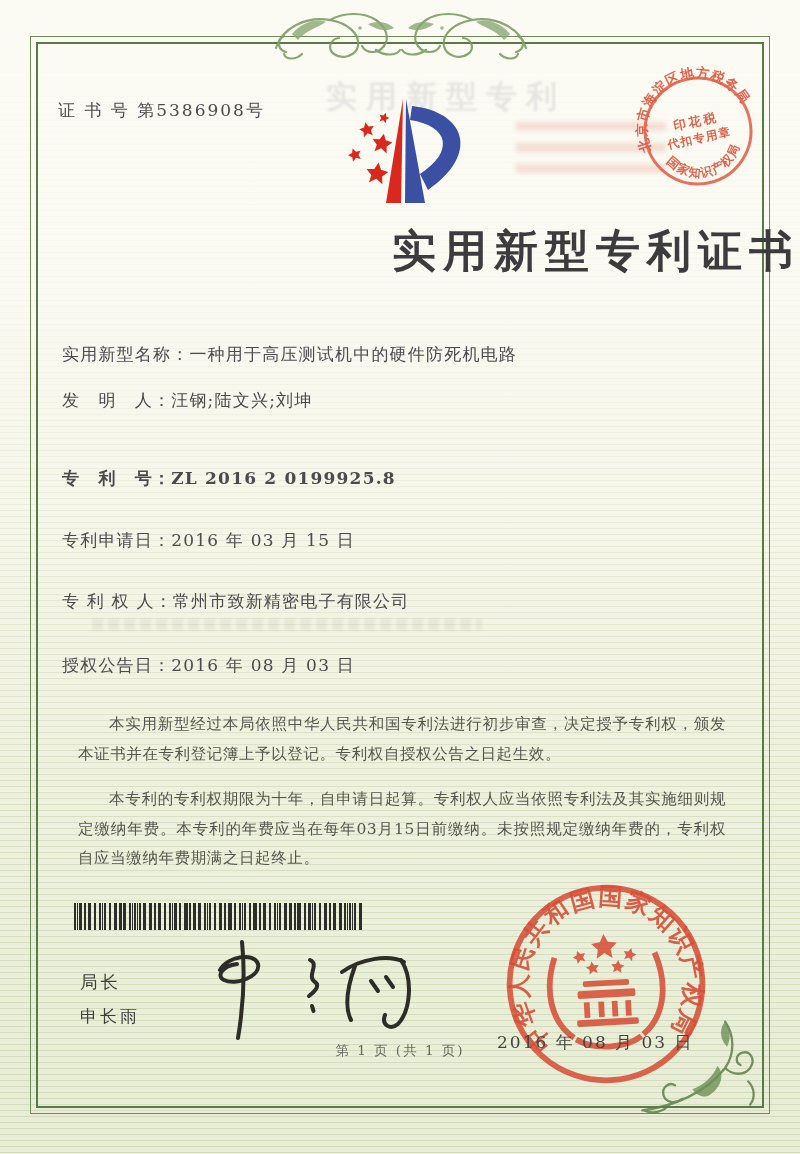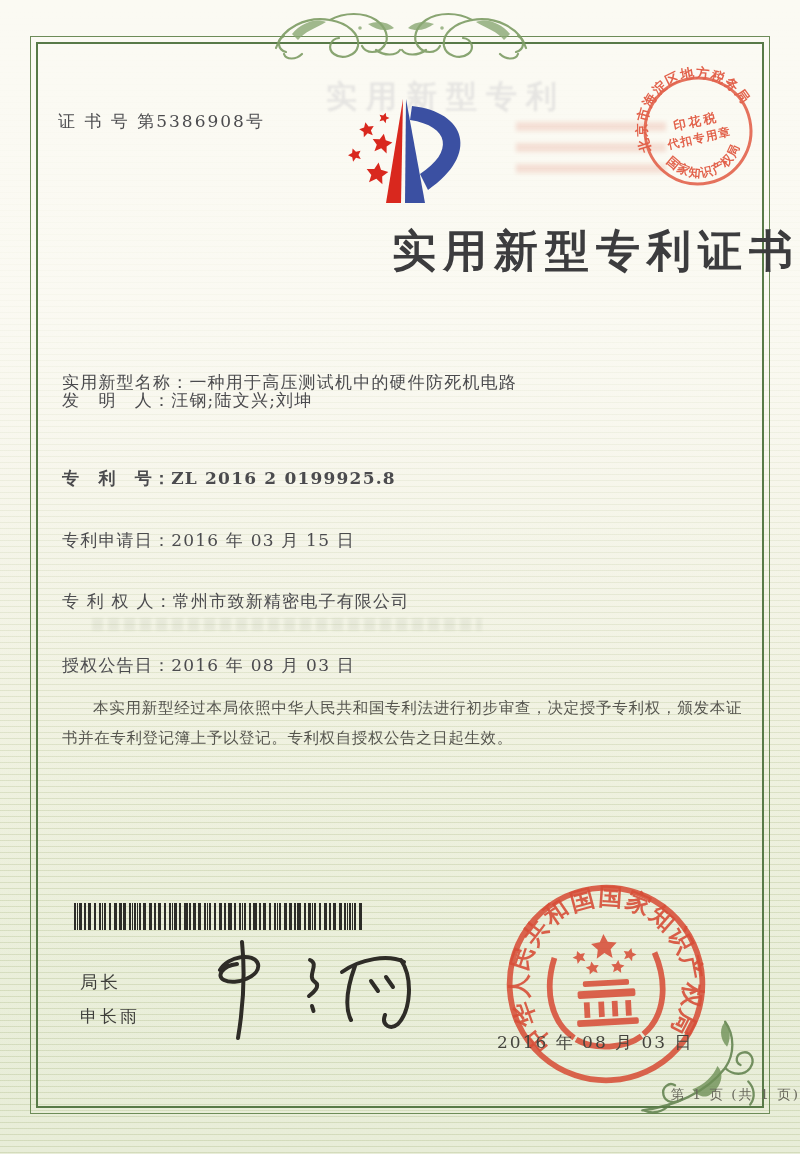--- a/index.html
+++ b/index.html
@@ -11,48 +11,48 @@
   .stripes{position:absolute;inset:0;
         background:repeating-linear-gradient(180deg,rgba(158,175,115,.28) 0 1px,rgba(0,0,0,0) 1px 6px);
         pointer-events:none;}
   .stripefade{position:absolute;inset:0;
         background:linear-gradient(180deg,rgba(251,250,243,1) 0%,rgba(251,250,243,.85) 25%,rgba(247,246,236,.45) 48%,rgba(247,246,236,.08) 70%,rgba(0,0,0,0) 100%);
         pointer-events:none;}
   .frame-outer{position:absolute;left:30px;right:30px;top:36px;bottom:40px;
         border:1.5px solid #6d8c58;}
   .frame-inner{position:absolute;left:36px;right:36px;top:42px;bottom:46px;
         border:2.5px solid #587a48;}
-  .certno{position:absolute;left:58px;top:110px;font-size:17px;color:#4c4c4f;letter-spacing:2px;}
+  .certno{position:absolute;left:58px;top:99px;font-size:17px;color:#4c4c4f;letter-spacing:2px;}
   .ghost-title{position:absolute;left:326px;top:76px;font-size:31px;letter-spacing:9px;
         color:rgba(115,115,135,.15);filter:blur(1px);font-weight:700;}
   .ghost-red{position:absolute;left:516px;top:122px;width:150px;height:58px;opacity:.16;filter:blur(2px);
         background:repeating-linear-gradient(180deg,#d4543a 0 9px,rgba(0,0,0,0) 9px 21px);}
   .ghost-row{position:absolute;left:92px;top:618px;width:390px;height:13px;opacity:.07;filter:blur(1.5px);
         background:repeating-linear-gradient(90deg,#5a6a4a 0 11px,rgba(0,0,0,0) 11px 16px);}
   .logo{position:absolute;left:328px;top:96px;}
   .stamp{position:absolute;left:633px;top:66px;transform:rotate(-12deg);opacity:.92;}
   .title{position:absolute;left:0;top:222px;width:100%;text-align:right;
         font-size:44px;font-weight:700;letter-spacing:7px;color:#3c3c3e;}
   .fields{position:absolute;left:62px;top:340px;width:680px;}
   .frow{position:absolute;left:0;font-size:17px;color:#4b4b4e;letter-spacing:1.2px;white-space:nowrap;}
   .frow .lbl{letter-spacing:1.2px;}
   .paras{position:absolute;left:62px;right:58px;top:694px;font-size:15.5px;line-height:29.5px;
         color:#56564f;text-align:justify;}
-  .paras p{margin:0;text-indent:2em;letter-spacing:.6px;}
+  .paras p{margin:16px;text-indent:2em;letter-spacing:.6px;}
   .barcode{position:absolute;left:74px;top:903px;width:288px;height:27px;
         background:
          repeating-linear-gradient(90deg,#2c2c28 0 2px,rgba(0,0,0,0) 2px 5px),
          repeating-linear-gradient(90deg,#2c2c28 0 1px,rgba(0,0,0,0) 1px 7px),
          repeating-linear-gradient(90deg,rgba(0,0,0,0) 0 3px,#2c2c28 3px 4px,rgba(0,0,0,0) 4px 11px);}
   .signer-title{position:absolute;left:80px;top:970px;font-size:17.5px;color:#3f3f3c;letter-spacing:3px;}
   .signer-name{position:absolute;left:80px;top:1005px;font-size:17px;color:#3f3f3c;letter-spacing:3px;}
   .signature{position:absolute;left:192px;top:936px;}
   .seal{position:absolute;left:500px;top:878px;transform:rotate(-3deg);opacity:.94;}
   .seal-date{position:absolute;left:497px;top:1031px;font-size:17px;color:#45453f;letter-spacing:2px;z-index:5;}
-  .footer{position:absolute;left:0;top:1086px;width:100%;text-align:right;
+  .footer{position:absolute;left:0;top:1042px;width:100%;text-align:center;
         font-size:13.5px;color:#68685c;letter-spacing:2px;}
   .orn{position:absolute;}
   svg{display:block;}
 </style>
 </head>
 <body>
 
 <div class="page">
 
   <div class="stripes"></div>
@@ -153,21 +153,21 @@
         <textPath href="#arcBot" startOffset="4">国家知识产权局</textPath>
       </text>
       <text x="70" y="64" text-anchor="middle" font-size="13.5" fill="#e0563e" letter-spacing="3" font-weight="700">印花税</text>
       <text x="70" y="82" text-anchor="middle" font-size="12.5" fill="#e0563e" letter-spacing="1.5" font-weight="700">代扣专用章</text>
     </svg>
   </div>
 
   <div class="title">实用新型专利证书</div>
 
   <div class="fields">
-    <div class="frow" style="top:3px;margin-top:28px;">
+    <div class="frow" style="top:3px;">
       <span class="lbl">实用新型名称</span><span>：</span><span>一种用于高压测试机中的硬件防死机电路</span>
     </div>
     <div class="frow" style="top:49px;">
       <span class="lbl">发　明　人</span><span>：</span><span>汪钢;陆文兴;刘坤</span>
     </div>
     <div class="frow" style="top:127px;font-weight:bold;">
       <span class="lbl">专　利　号</span><span>：</span><span>ZL 2016 2 0199925.8</span>
     </div>
     <div class="frow" style="top:189px;text-align:right;">
       <span class="lbl">专利申请日</span><span>：</span><span>2016 年 03 月 15 日</span>
@@ -175,20 +175,21 @@
     <div class="frow" style="top:250px;">
       <span class="lbl">专 利 权 人</span><span>：</span><span>常州市致新精密电子有限公司</span>
     </div>
     <div class="frow" style="top:314px;">
       <span class="lbl">授权公告日</span><span>：</span><span>2016 年 08 月 03 日</span>
     </div>
   </div>
 
   <div class="paras">
     <p>本实用新型经过本局依照中华人民共和国专利法进行初步审查，决定授予专利权，颁发本证书并在专利登记簿上予以登记。专利权自授权公告之日起生效。</p>
+    <p>本专利的专利权期限为十年，自申请日起算。专利权人应当依照专利法及其实施细则规定缴纳年费。本专利的年费应当在每年03月15日前缴纳。未按照规定缴纳年费的，专利权自应当缴纳年费期满之日起终止。</p>
   </div>
 
   <div class="barcode"></div>
 
   <div class="signer-title">局长</div>
   <div class="signer-name">申长雨</div>
 
   <div class="signature">
     <svg width="250" height="115" viewBox="0 0 250 115">
       <g stroke="#2e2c27" fill="none" stroke-width="4" stroke-linecap="round" stroke-linejoin="round">

